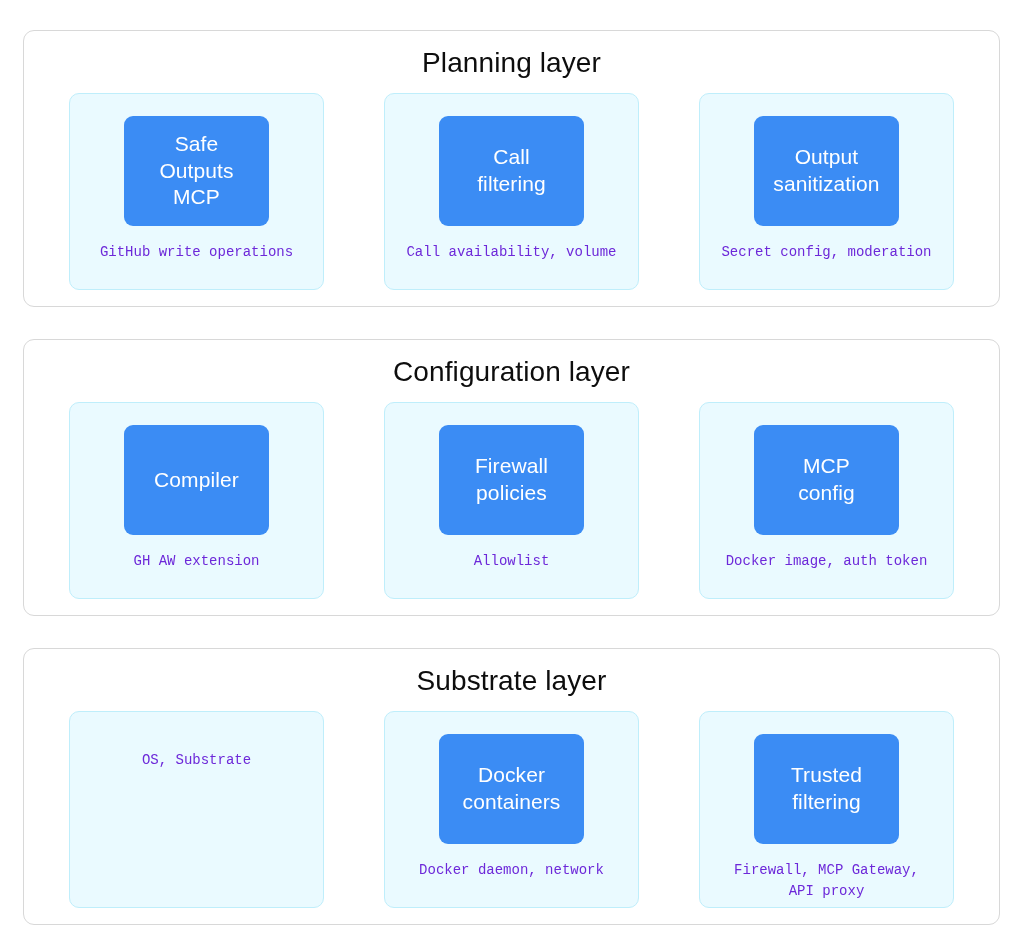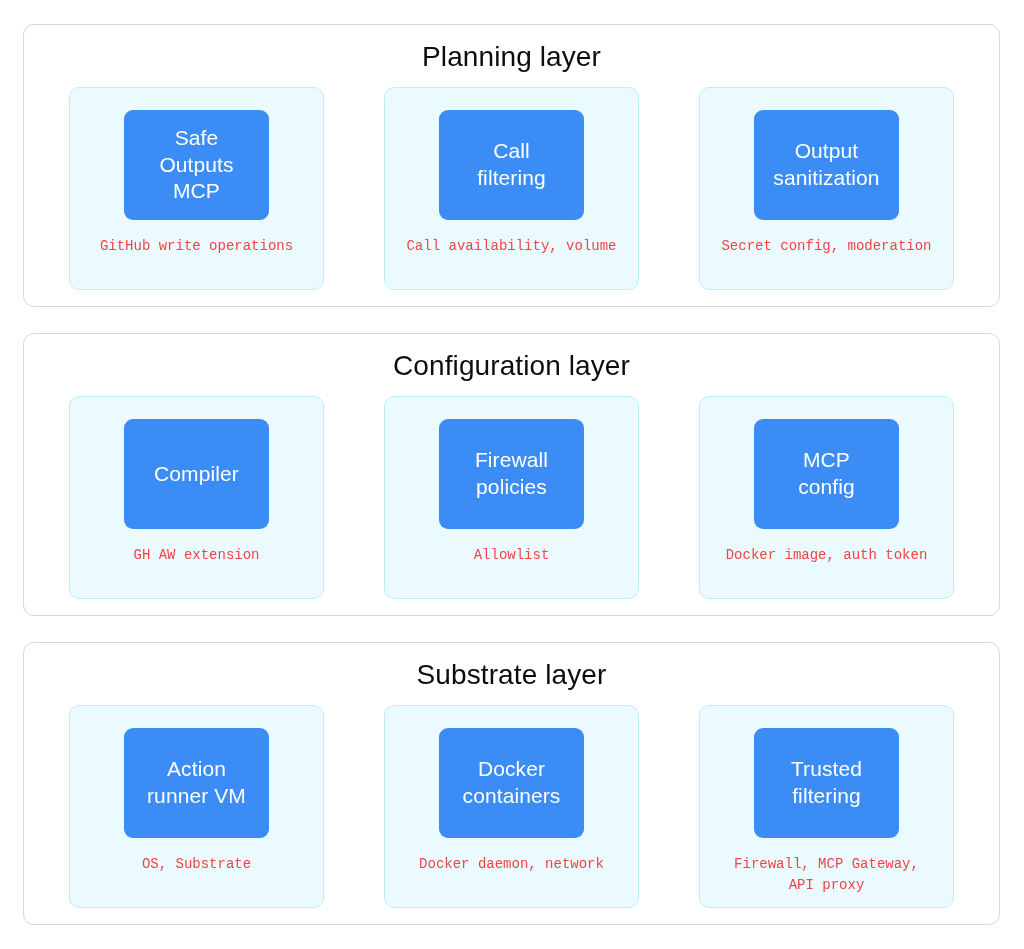--- a/index.html
+++ b/index.html
@@ -22,20 +22,21 @@
   .layer-card {
     flex: 1 1 0;
     border: 1.4px solid #d8d8d8;
     border-radius: 11px;
     background: #ffffff;
     display: flex;
     flex-direction: column;
     align-items: center;
     padding: 14px 0 16px 0;
     min-height: 0;
+    margin-top: 6px;
   }
   .layer-title {
     font-size: 28px;
     font-weight: 400;
     color: #0d0d0d;
     letter-spacing: 0.1px;
     line-height: 1.25;
     text-align: center;
     margin-bottom: 13px;
   }
@@ -77,21 +78,21 @@
     font-weight: 400;
     line-height: 1.27;
     letter-spacing: 0.1px;
     white-space: pre-line;
   }
   .component-caption {
     margin-top: 16px;
     font-family: "Liberation Mono", "DejaVu Sans Mono", monospace;
     font-size: 14px;
     line-height: 1.5;
-    color: #ef4444;
+    color: #6d28d9;
     text-align: center;
     white-space: pre-line;
   }
 </style>
 </head>
 <body>
 
 <div id="diagram">
 
   <section class="layer-card">
@@ -154,24 +155,20 @@
       </div>
 
     </div>
   </section>
 
   <section class="layer-card">
     <h2 class="layer-title">Substrate layer</h2>
     <div class="layer-columns">
 
       <div class="component-card">
-        <div class="component-box">
-          <span class="component-box-label">Action
-runner VM</span>
-        </div>
         <div class="component-caption">OS, Substrate</div>
       </div>
 
       <div class="component-card">
         <div class="component-box">
           <span class="component-box-label">Docker
 containers</span>
         </div>
         <div class="component-caption">Docker daemon, network</div>
       </div>

